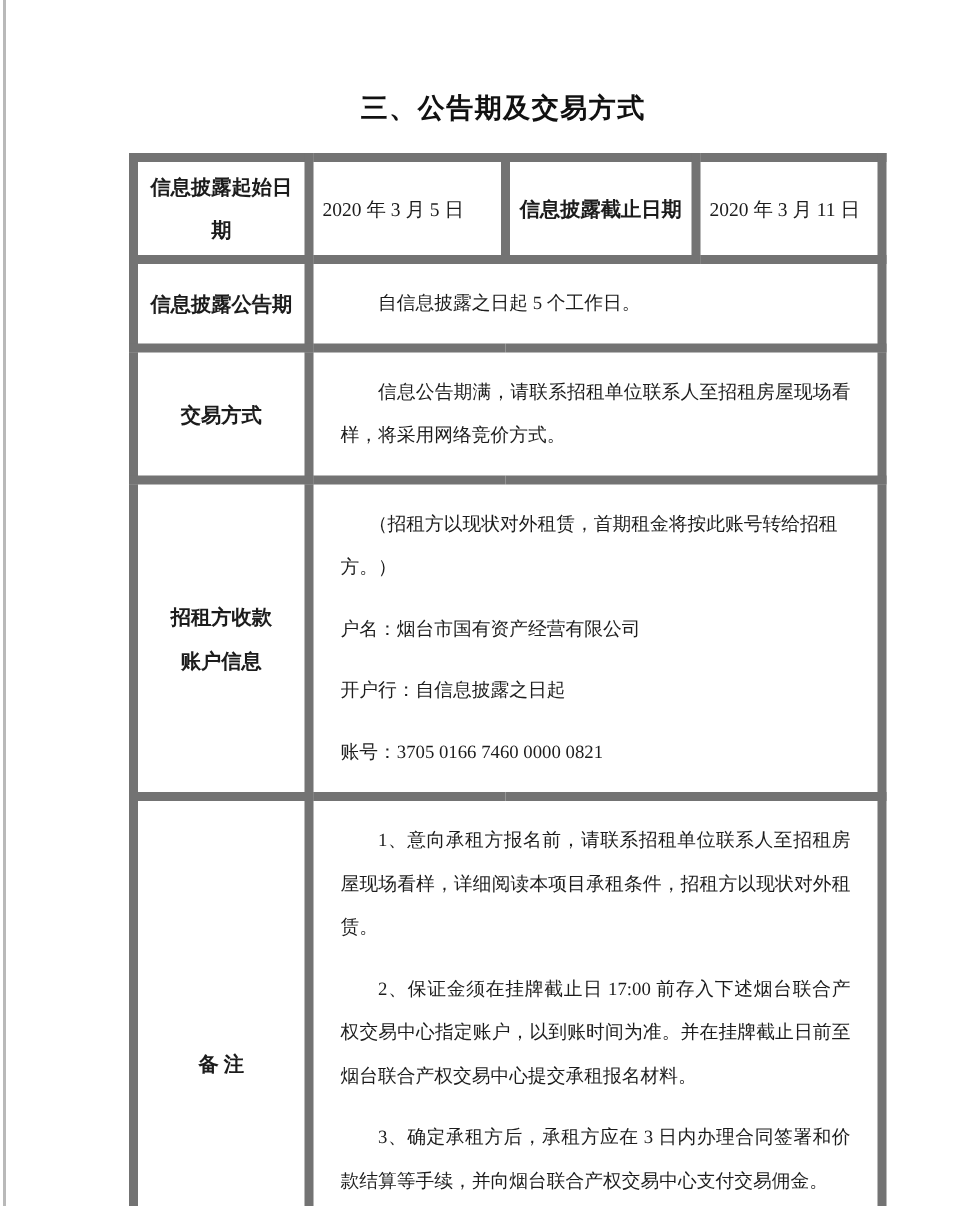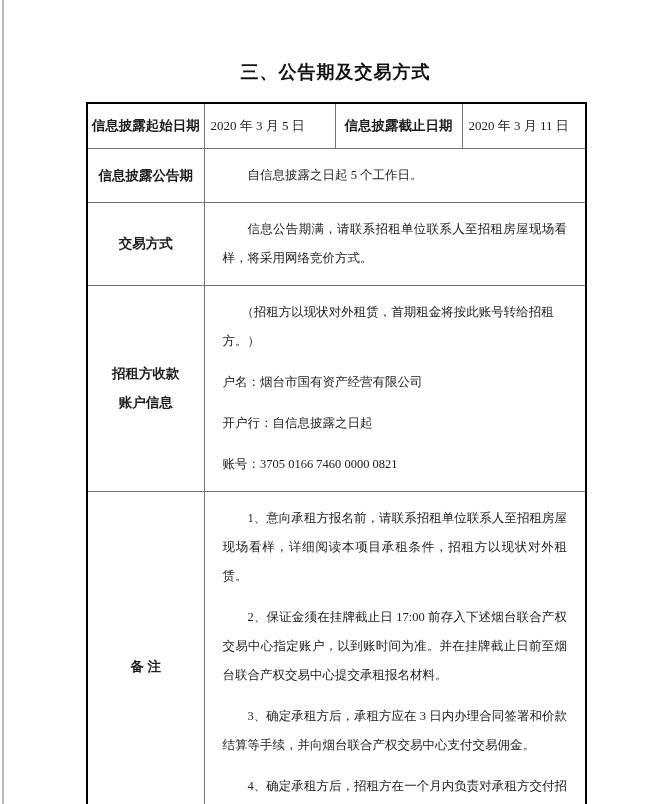--- a/index.html
+++ b/index.html
@@ -39,21 +39,21 @@
   table.doc-table {
     position: absolute;
     top: 102px;
     left: 86px;
     width: 499px;
     border-collapse: collapse;
     table-layout: fixed;
     border: 2px solid #000;
   }
   .doc-table td {
-    border: 1px solid #737373;
+    border: 6px solid #737373;
     font-size: 12.5px;
     color: #1c1c1c;
     overflow: hidden;
   }
   .doc-table td.label {
     font-weight: bold;
     font-size: 13.5px;
     text-align: center;
     vertical-align: middle;
     padding: 2px;

